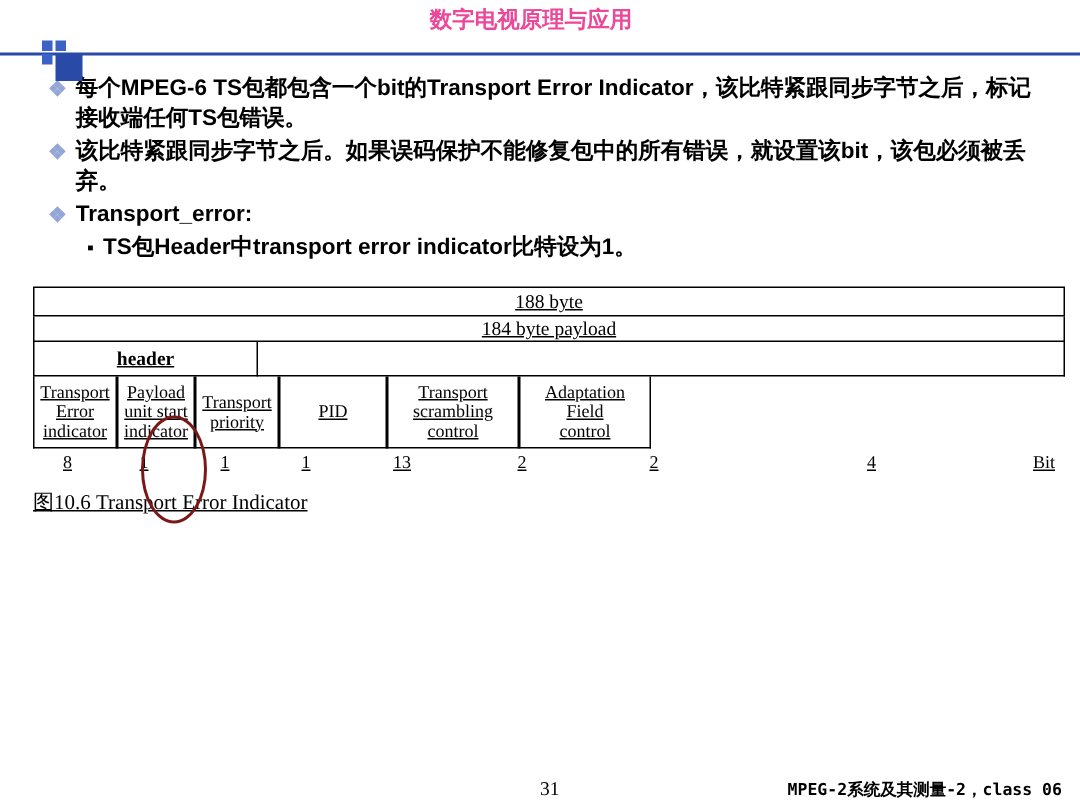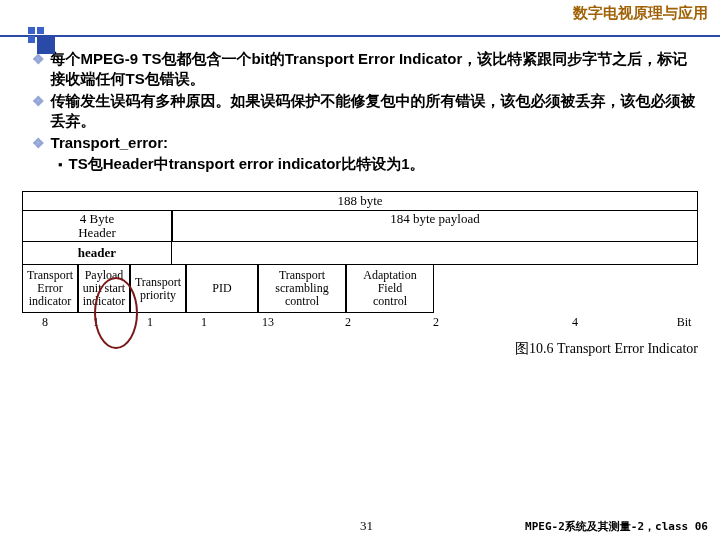--- a/index.html
+++ b/index.html
@@ -3,22 +3,22 @@
 <meta charset="utf-8">
 <style>
   * { box-sizing: border-box; margin: 0; padding: 0; }
   body {
     width: 720px; height: 540px;
     font-family: "SimSun", "Microsoft YaHei", Arial, sans-serif;
     background: #fff; color: #000; position: relative;
     overflow: hidden;
   }
   .top-title {
-    text-align: right; font-weight: bold; font-size: 15px;
-    padding: 4px 12px 0 0; color: #a16207;
+    text-align: center; font-weight: bold; font-size: 15px;
+    padding: 4px 12px 0 0; color: #ec4899;
   }
   .section-head {
     background: #fff; padding: 6px 0 6px 72px; position: relative;
     font-size: 22px; font-weight: bold; color: #1a2a6b;
     border-bottom: 2px solid #2a4aa8;
     margin-bottom: 8px;
   }
   .logo {
     position: absolute; left: 28px; top: 4px;
     width: 34px; height: 24px;
@@ -28,21 +28,21 @@
   .logo .sq.big { width: 18px; height: 18px; background: #2a4aa8; }
   .logo .row { display:flex; gap:2px; }
 
   .bullets { padding: 4px 24px 8px 32px; font-size: 15px; font-weight: bold; }
   .b1 { display:flex; margin-bottom: 2px; }
   .b1 .mark { color:#94a6d6; font-size:14px; margin-right:6px; line-height:20px; }
   .b1 .txt { line-height: 20px; }
   .b2 { display:flex; margin-left: 26px; margin-bottom:2px; }
   .b2 .mark { color:#000; font-size:13px; margin-right:6px; line-height:20px; }
 
-  .figure { margin: 6px 22px 0 22px; position: relative; }
+  .figure { margin: 6px 10px 0 22px; position: relative; text-decoration: underline; }
   .top188 { text-align:center; font-family: "Times New Roman", serif; font-size:13px; border:1px solid #000; padding:1px 0;}
   .row184 { display:flex; border-top:none; }
   .row184 .cell { border:1px solid #000; border-top:none; text-align:center; font-family:"Times New Roman", serif; font-size:13px; padding:1px 4px; line-height:14px;}
   .row184 .hdr4 { flex:0 0 150px; }
   .row184 .pl { flex:1; }
   .rowhdr { display:flex; }
   .rowhdr .cell { border:1px solid #000; border-top:none; text-align:center; font-family:"Times New Roman", serif; font-size:13px; padding:4px 4px; line-height:14px; display:flex; align-items:center; justify-content:center;}
   .rowhdr .hcell { flex:0 0 150px; font-weight:bold; }
   .rowhdr .oaf { flex:0 0 190px; }
   .rowhdr .blank { flex:1; border-left:none; }
@@ -59,21 +59,21 @@
 
   .f-sync{flex:0 0 46px}.f-tei{flex:0 0 56px;position:relative}.f-pusi{flex:0 0 52px}.f-tp{flex:0 0 56px}
   .f-pid{flex:0 0 72px}.f-tsc{flex:0 0 88px}.f-afc{flex:0 0 88px}.f-cc{flex:1}
   .bitlabel { text-align:right; font-family:"Times New Roman",serif; font-size:12px; padding-right:2px;}
 
   .ellipse {
     position:absolute; border:2px solid #7a1818; border-radius:50%;
     width:44px; height:72px; left:72px; top:86px; pointer-events:none;
   }
 
-  .caption { text-align:right; font-family:"Times New Roman",serif; font-size:14px; margin-top:8px;}
+  .caption { text-align:left; font-family:"Times New Roman",serif; font-size:14px; margin-top:8px;}
   .footer { position:absolute; bottom:6px; left:0; width:100%; display:flex; align-items:center;margin-top:30px; }
   .pagenum { font-family:"Times New Roman",serif; font-size:13px; margin-left:360px;}
   .foot-right { font-family:"SimHei","Microsoft YaHei",monospace; font-weight:bold; font-size:11px; position:absolute; right:12px;}
 </style>
 </head>
 <body>
 
 <div class="top-title">数字电视原理与应用</div>
 
 <div class="section-head">
@@ -85,41 +85,39 @@
     <div class="row">
         <div class="sq"></div>
         <div class="sq big"></div>
       </div>
   </div>
 </div>
 
 <div class="bullets">
   <div class="b1">
     <span class="mark">❖</span>
-    <span class="txt">每个MPEG-9 TS包都包含一个bit的Transport Error Indicator，该比特紧跟同步字节之后，标记接收端任何TS包错误。</span>
+    <span class="txt">每个MPEG-6 TS包都包含一个bit的Transport Error Indicator，该比特紧跟同步字节之后，标记接收端任何TS包错误。</span>
   </div>
   <div class="b1">
     <span class="mark">❖</span>
-    <span class="txt">传输发生误码有多种原因。如果误码保护不能修复包中的所有错误，该包必须被丢弃，该包必须被丢弃。</span>
+    <span class="txt">该比特紧跟同步字节之后。如果误码保护不能修复包中的所有错误，就设置该bit，该包必须被丢弃。</span>
   </div>
   <div class="b1">
     <span class="mark">❖</span>
     <span class="txt">Transport_error:</span>
   </div>
   <div class="b2">
     <span class="mark">▪</span>
     <span class="txt">TS包Header中transport error indicator比特设为1。</span>
   </div>
 </div>
 
 <div class="figure">
   <div class="top188">188 byte</div>
   <div class="row184">
-    <div class="cell hdr4" style="white-space:pre-line">4 Byte
-Header</div>
     <div class="cell pl">184 byte payload</div>
   </div>
   <div class="rowhdr">
     <div class="cell hcell">header</div>
     <div class="cell blank"></div>
   </div>
   <div class="rowfields">
     <div class="cell f-tei" style="white-space:pre-line">Transport
 Error
 indicator</div>

